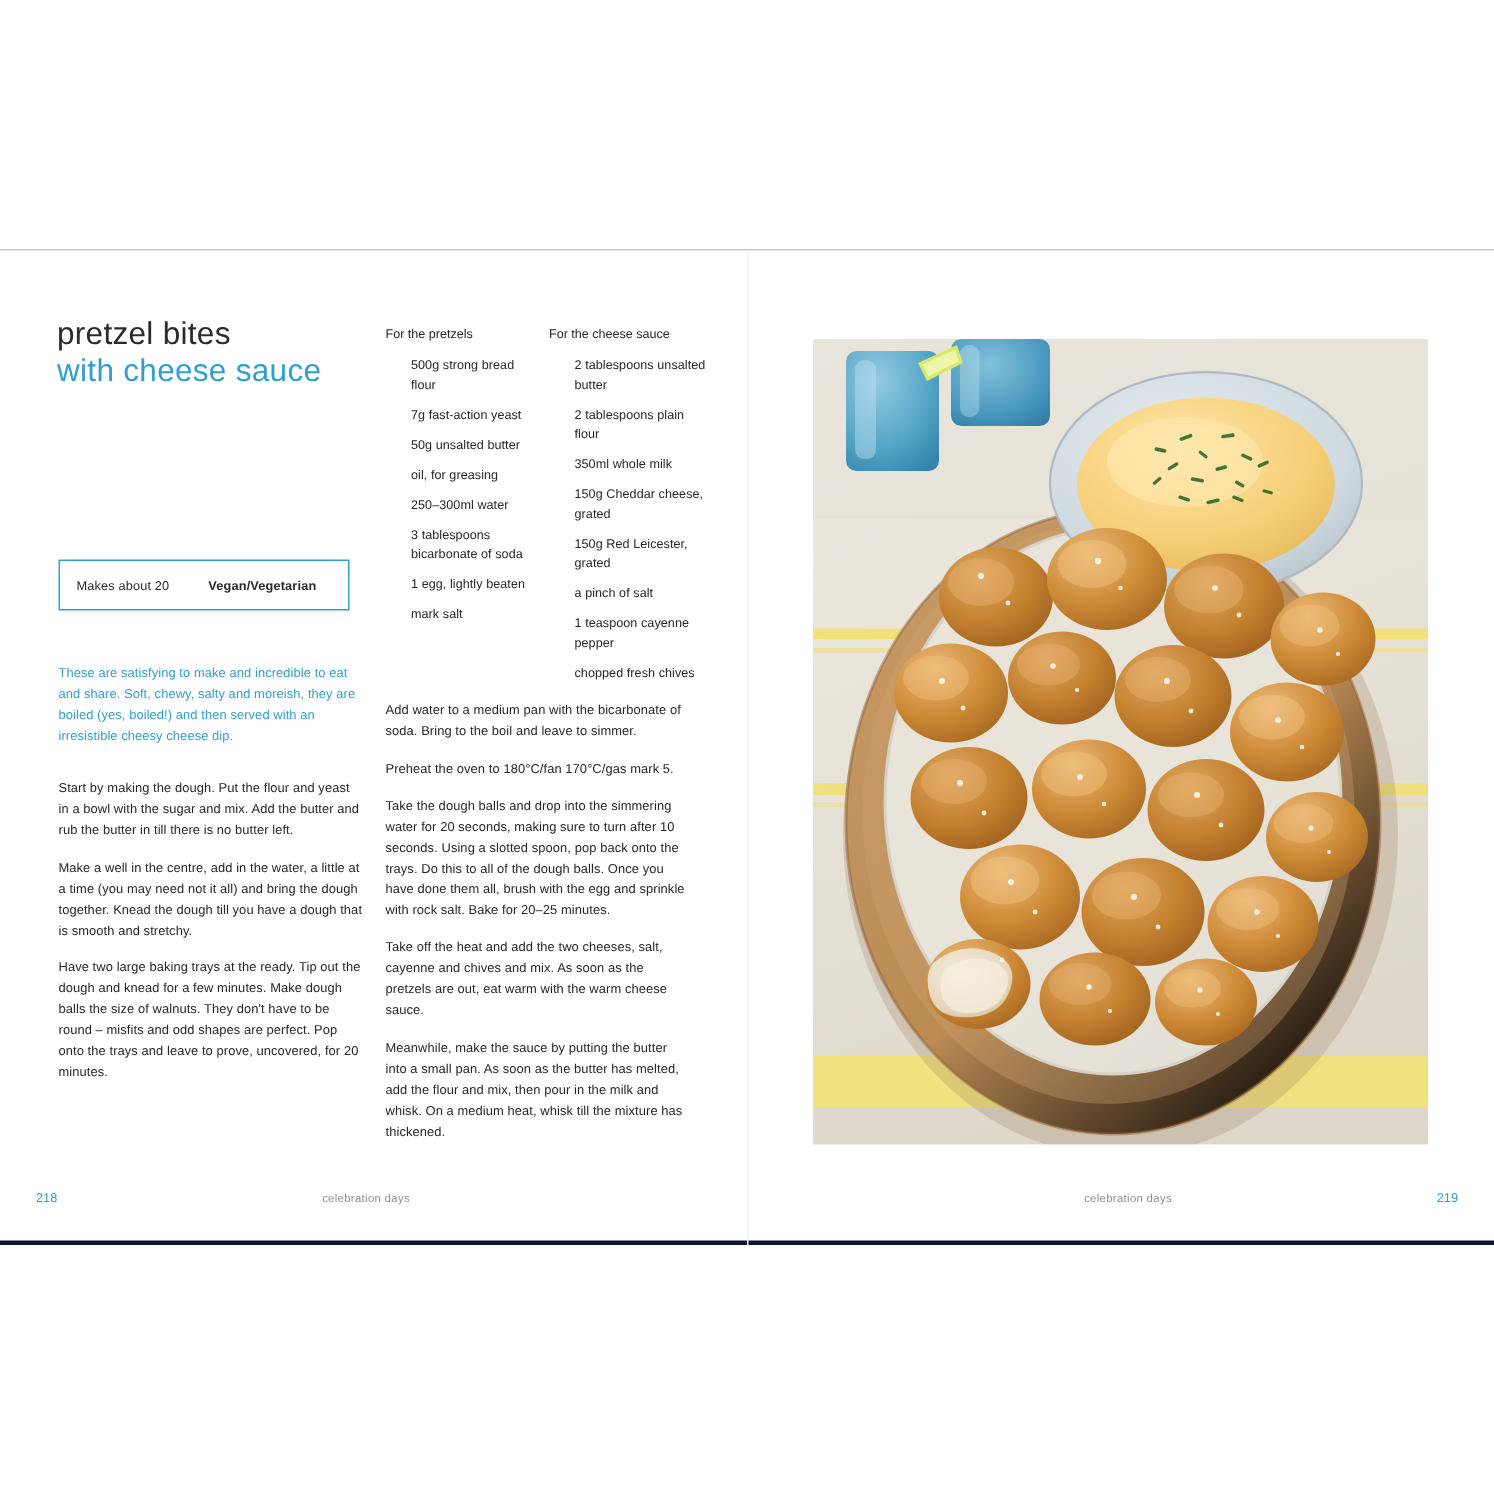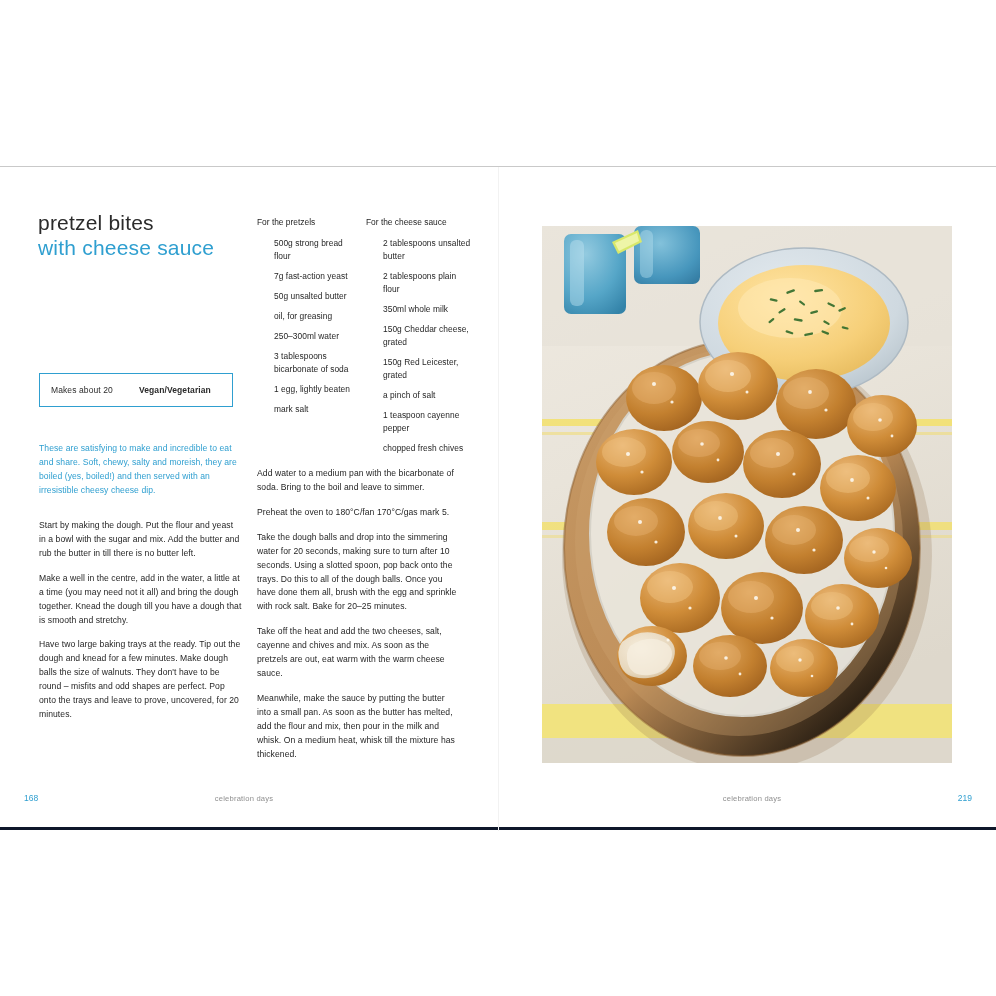--- a/index.html
+++ b/index.html
@@ -239,21 +239,21 @@
     </div>
 
     <div class="method-right">
       <p>Add water to a medium pan with the bicarbonate of soda. Bring to the boil and leave to simmer.</p>
       <p>Preheat the oven to 180°C/fan 170°C/gas mark 5.</p>
       <p>Take the dough balls and drop into the simmering water for 20 seconds, making sure to turn after 10 seconds. Using a slotted spoon, pop back onto the trays. Do this to all of the dough balls. Once you have done them all, brush with the egg and sprinkle with rock salt. Bake for 20–25 minutes.</p>
       <p>Take off the heat and add the two cheeses, salt, cayenne and chives and mix. As soon as the pretzels are out, eat warm with the warm cheese sauce.</p>
       <p>Meanwhile, make the sauce by putting the butter into a small pan. As soon as the butter has melted, add the flour and mix, then pour in the milk and whisk. On a medium heat, whisk till the mixture has thickened.</p>
     </div>
 
-    <div class="folio-left">168</div>
+    <div class="folio-left">218</div>
     <div class="running-left"><span>celebration days</span></div>
   </div>
 
   <div class="right-page">
 
     <div class="photo">
       <svg width="410" height="537" viewBox="0 0 410 537" xmlns="http://www.w3.org/2000/svg">
         <defs>
           <linearGradient id="cloth" x1="0" y1="0" x2="0.3" y2="1">
             <stop offset="0%" stop-color="#efeae1"></stop>

